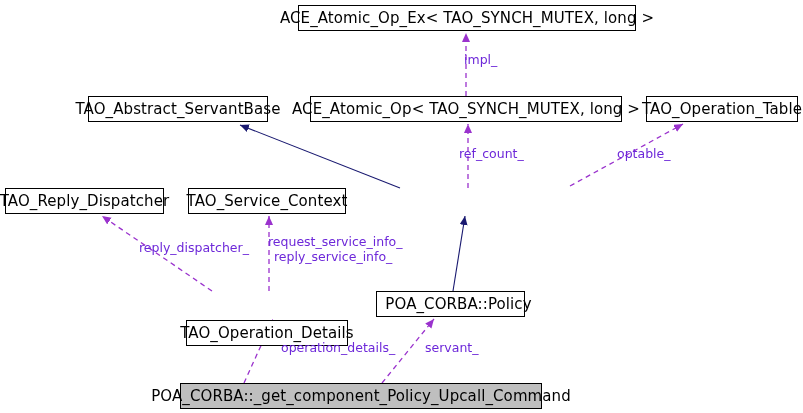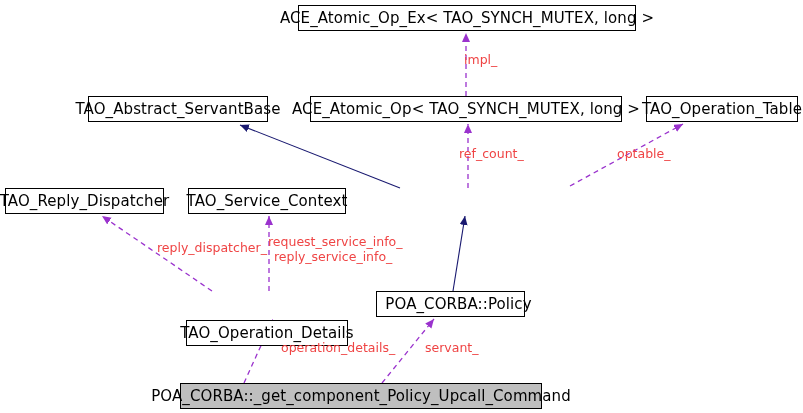--- a/index.html
+++ b/index.html
@@ -37,21 +37,21 @@
     justify-content: center;
     white-space: nowrap;
     letter-spacing: 0.1px;
   }
   .uml-node.highlight {
     background: #bfbfbf;
   }
   .edge-label {
     position: absolute;
     font-size: 12.5px;
-    color: #ef4444;
+    color: #6d28d9;
     line-height: 13px;
     white-space: nowrap;
   }
 </style>
 </head>
 <body>
 
 <div id="diagram-canvas">
 
   <svg id="edge-layer" viewBox="0 0 803 413" width="803" height="413" xmlns="http://www.w3.org/2000/svg">
@@ -89,19 +89,19 @@
   <div class="uml-node" style="left: 646px; top: 96px; width: 152px; height: 26px;">TAO_Operation_Table</div>
   <div class="uml-node" style="left: 5px; top: 188px; width: 159px; height: 26px;">TAO_Reply_Dispatcher</div>
   <div class="uml-node" style="left: 188px; top: 188px; width: 158px; height: 26px;">TAO_Service_Context</div>
   <div class="uml-node" style="left: 186px; top: 291px; width: 162px; height: 26px; margin-top: 29px;">TAO_Operation_Details</div>
   <div class="uml-node" style="left: 376px; top: 291px; width: 149px; height: 26px; padding-left: 16px;">POA_CORBA::Policy</div>
   <div class="uml-node highlight" style="left: 180px; top: 383px; width: 362px; height: 26px; background: rgb(191, 191, 191);">POA_CORBA::_get_component_Policy_Upcall_Command</div>
 
   <div class="edge-label" style="left: 464px; top: 53px;">impl_</div>
   <div class="edge-label" style="left: 459px; top: 147px;">ref_count_</div>
   <div class="edge-label" style="left: 617px; top: 147px;">optable_</div>
-  <div class="edge-label" style="left: 157px; top: 241px;">reply_dispatcher_</div>
+  <div class="edge-label" style="left: 139px; top: 241px;">reply_dispatcher_</div>
   <div class="edge-label" style="left: 268px; top: 235px;">request_service_info_</div>
   <div class="edge-label" style="left: 274px; top: 250px;">reply_service_info_</div>
   <div class="edge-label" style="left: 281px; top: 341px;">operation_details_</div>
   <div class="edge-label" style="left: 425px; top: 341px;">servant_</div>
 
 </div>
 
 </body></html>

